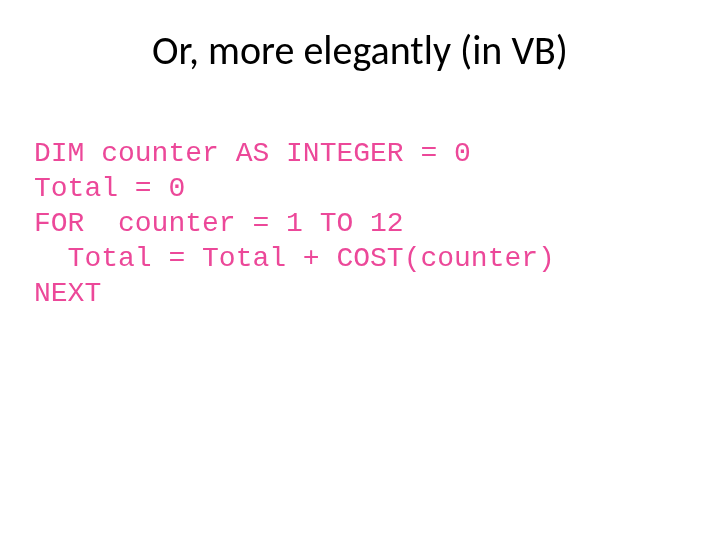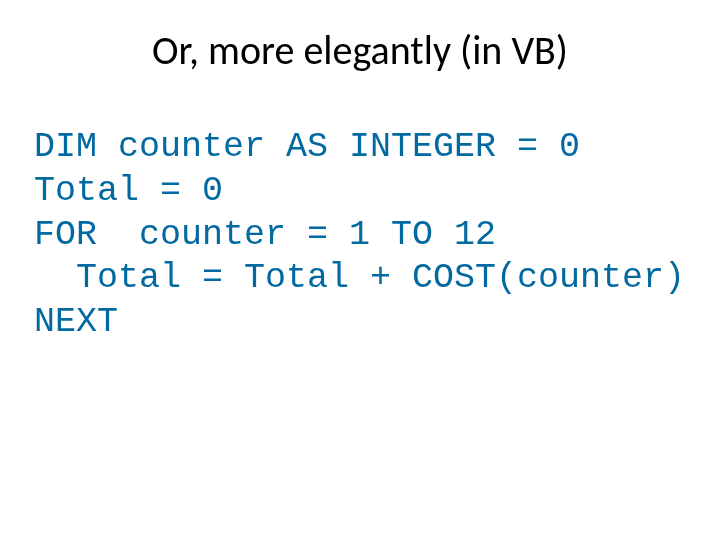--- a/index.html
+++ b/index.html
@@ -20,27 +20,27 @@
     font-family: Calibri, "Segoe UI", Arial, sans-serif;
     font-size: 40px;
     color: #000;
     text-align: center;
     padding-top: 26px;
     font-weight: 400;
     letter-spacing: 0px;
   }
   .code {
     font-family: "Courier New", Courier, monospace;
-    font-size: 35px;
-    color: #0369a1;
+    font-size: 28px;
+    color: #ec4899;
     white-space: pre;
     line-height: 1.25;
     position: absolute;
     left: 34px;
-    top: 126px;
+    top: 136px;
   }
 </style>
 </head>
 <body>
 
 <div class="slide">
   <div class="title">Or, more elegantly (in VB)</div>
   <div class="code"><span>DIM counter AS INTEGER = 0</span>
 <span>Total = 0</span>
 <span>FOR  counter = 1 TO 12</span>

